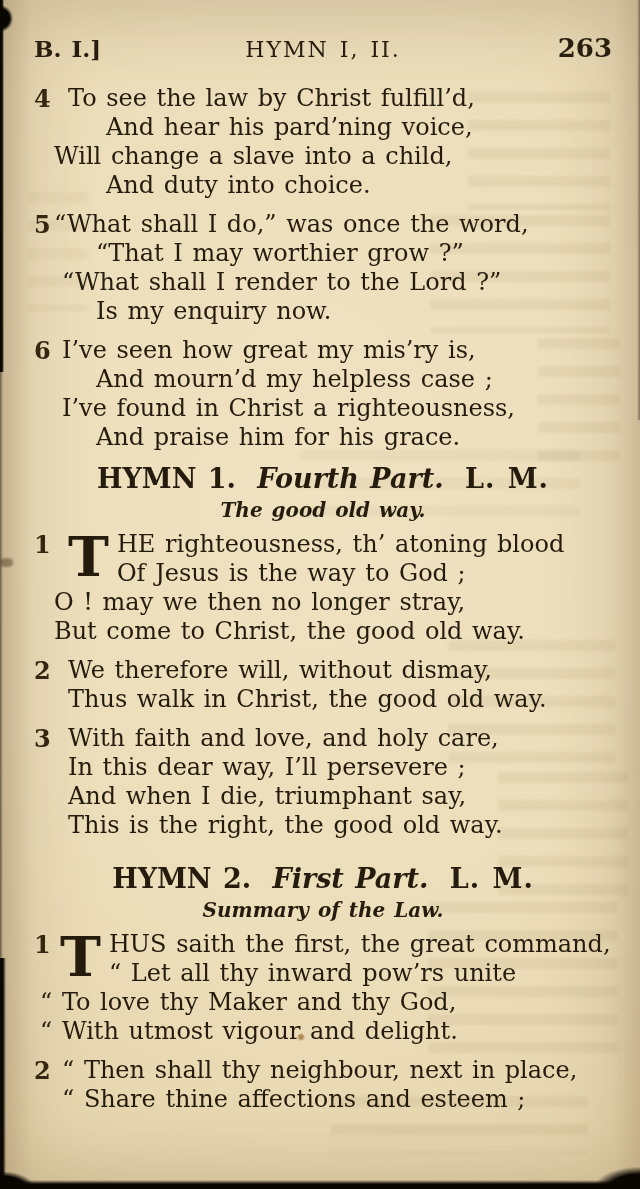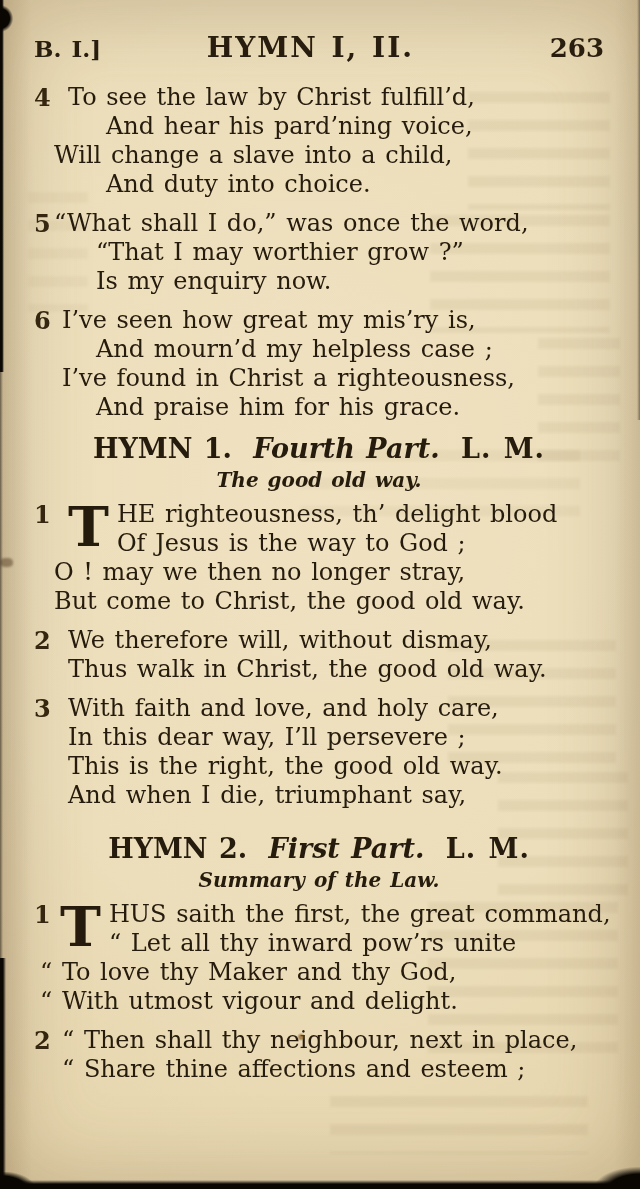--- a/index.html
+++ b/index.html
@@ -36,24 +36,24 @@
   .el-b{position:absolute;left:0;top:958px;width:6px;height:231px;background:linear-gradient(to right,#0c0905 50%,rgba(12,9,5,0));}
   .el-c{position:absolute;left:0;top:330px;width:3px;height:680px;background:linear-gradient(to right,rgba(12,9,5,.5),rgba(12,9,5,0));}
   .corner-tl{position:absolute;left:0;top:5px;width:13px;height:27px;background:radial-gradient(ellipse at left,#0a0703 52%,rgba(10,7,3,0) 72%);}
   .edge-bottom{position:absolute;left:0;bottom:0;width:100%;height:9px;background:linear-gradient(to top,#0a0703 55%,rgba(10,7,3,0));}
   .corner-br{position:absolute;right:0;bottom:0;width:46px;height:22px;background:radial-gradient(ellipse at bottom right,#0a0703 48%,rgba(10,7,3,0) 72%);}
   .corner-bl{position:absolute;left:0;bottom:0;width:34px;height:17px;background:radial-gradient(ellipse at bottom left,#0a0703 55%,rgba(10,7,3,0) 75%);}
   .edge-right{position:absolute;right:0;top:0;width:3px;height:420px;background:linear-gradient(to left,rgba(30,20,10,.45),rgba(30,20,10,0));}
   .stain-dot{position:absolute;left:297px;top:1033px;width:8px;height:8px;border-radius:50%;background:radial-gradient(circle,#8a5a1f 30%,rgba(138,90,31,0) 75%);opacity:.65;}
   .stain-dash{position:absolute;left:0;top:558px;width:13px;height:9px;background:rgba(70,48,24,.45);filter:blur(1.2px);border-radius:40%;}
   
-  .content{position:absolute;left:34px;right:36px;top:0;color:#261c0e;word-spacing:2px;}
+  .content{position:absolute;left:34px;right:28px;top:0;color:#261c0e;word-spacing:2px;}
   .header{display:flex;align-items:baseline;margin-top:32px;line-height:32px;}
   .h-left{flex:1;text-align:left;font-size:23px;font-weight:bold;}
-  .h-center{flex:1.3;text-align:left;font-size:28px;font-weight:bold;letter-spacing:2px;white-space:nowrap;}
+  .h-center{flex:1.3;text-align:center;font-size:22px;font-weight:normal;letter-spacing:2px;white-space:nowrap;}
   .h-right{flex:1;text-align:right;font-size:26px;font-weight:bold;}
   .stanza{position:relative;margin:0 0 10px 0;font-size:24px;line-height:29px;clear:both;}
   .stanza.first{margin-top:18px;}
   .vnum{position:absolute;left:0;top:0;font-weight:bold;color:#33250f;}
   .ln{white-space:nowrap;}
   .i0{padding-left:6px;}  .i1{padding-left:20px;} .i2{padding-left:28px;}
   .i3{padding-left:34px;} .i4{padding-left:62px;} .i5{padding-left:72px;}
   .dcw{padding-left:34px;min-height:58px;}
   .dcw2{padding-left:26px;}
   .dc{float:left;font-size:55px;line-height:48px;height:52px;font-weight:bold;margin:3px 8px 0 0;}
@@ -92,20 +92,21 @@
     <div class="ln i3">To see the law by Christ fulfill’d,</div>
     <div class="ln i5">And hear his pard’ning voice,</div>
     <div class="ln i1">Will change a slave into a child,</div>
     <div class="ln i5">And duty into choice.</div>
   </div>
 
   <div class="stanza">
     <span class="vnum">5</span>
     <div class="ln i1">“What shall I do,” was once the word,</div>
     <div class="ln i4">“That I may worthier grow ?”</div>
+    <div class="ln i2">“What shall I render to the Lord ?”</div>
     <div class="ln i4">Is my enquiry now.</div>
   </div>
 
   <div class="stanza">
     <span class="vnum">6</span>
     <div class="ln i2">I’ve seen how great my mis’ry is,</div>
     <div class="ln i4">And mourn’d my helpless case ;</div>
     <div class="ln i2">I’ve found in Christ a righteousness,</div>
     <div class="ln i4">And praise him for his grace.</div>
   </div>
@@ -114,39 +115,39 @@
     <span class="hnum">HYMN 1.</span>
     <span class="hpart">Fourth Part.</span>
     <span class="hmeter">L. M.</span>
   </div>
   <div class="hsub">The good old way.</div>
 
   <div class="stanza">
     <span class="vnum">1</span>
     <div class="dcw">
       <span class="dc">T</span>
-      <span class="dct">HE righteousness, th’ delight blood</span>
+      <span class="dct">HE righteousness, th’ atoning blood</span>
       <span class="dct">Of Jesus is the way to God ;</span>
     </div>
     <div class="ln i1">O ! may we then no longer stray,</div>
     <div class="ln i1">But come to Christ, the good old way.</div>
   </div>
 
   <div class="stanza">
     <span class="vnum">2</span>
     <div class="ln i3">We therefore will, without dismay,</div>
     <div class="ln i3">Thus walk in Christ, the good old way.</div>
   </div>
 
   <div class="stanza">
     <span class="vnum">3</span>
     <div class="ln i3">With faith and love, and holy care,</div>
     <div class="ln i3">In this dear way, I’ll persevere ;</div>
+    <div class="ln i3">And when I die, triumphant say,</div>
     <div class="ln i3">This is the right, the good old way.</div>
-    <div class="ln i3">And when I die, triumphant say,</div>
   </div>
 
   <div class="hhead hh2">
     <span class="hnum">HYMN 2.</span>
     <span class="hpart">First Part.</span>
     <span class="hmeter">L. M.</span>
   </div>
   <div class="hsub">Summary of the Law.</div>
 
   <div class="stanza">

